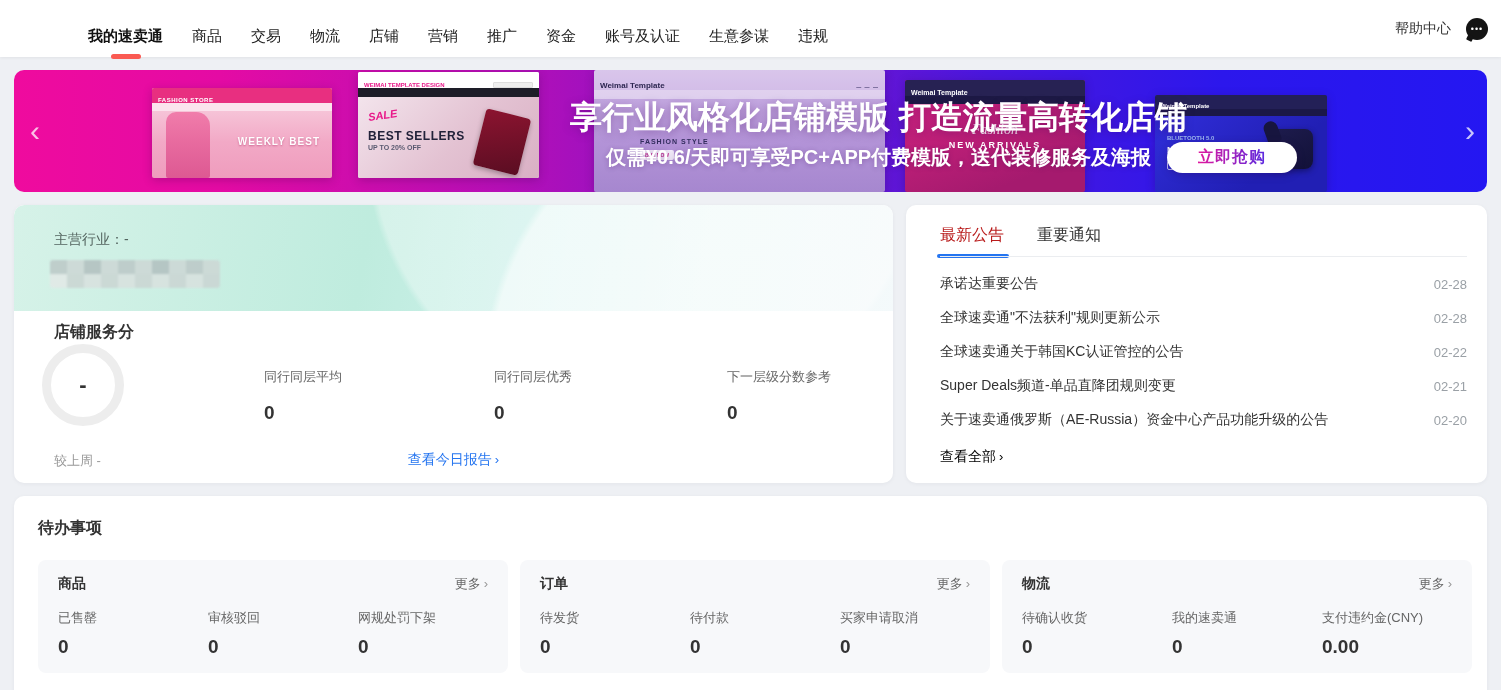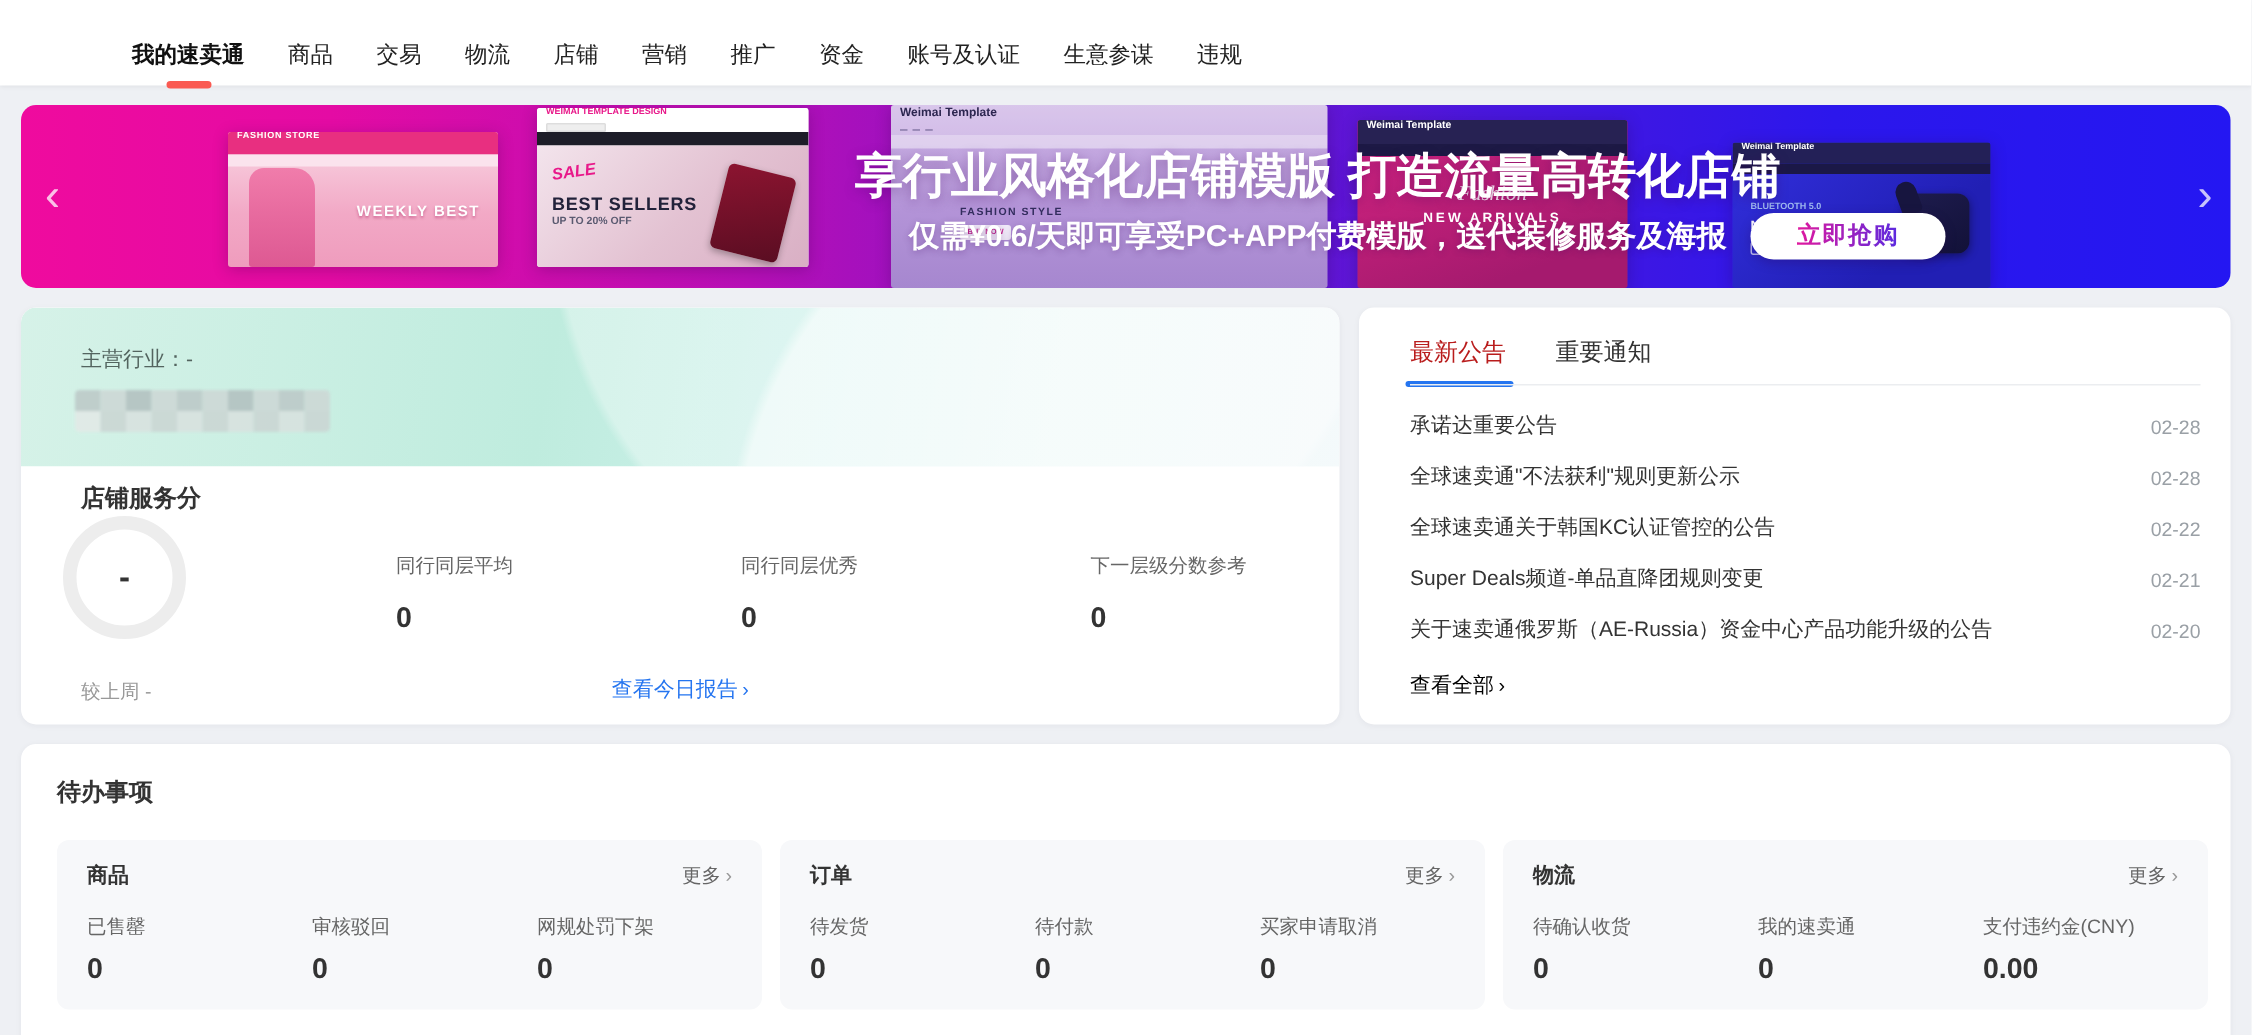--- a/index.html
+++ b/index.html
@@ -21,21 +21,21 @@
               display:flex; align-items:center; justify-content:center; font-size:9px; letter-spacing:1px;
               position:relative; cursor:pointer; }
   .msg-icon::after { content:""; position:absolute; left:1px; bottom:-1px; width:6px; height:6px;
                      background:#141414; border-radius:1px; transform:rotate(25deg); }
 
   
   .banner { position:absolute; left:14px; top:70px; width:1473px; height:122px; border-radius:10px; overflow:hidden;
             background:linear-gradient(90deg,#ef0b9e 0%,#e40ba4 14%,#b60fb6 33%,#8013cc 50%,#4a17dd 66%,#2c17ec 82%,#2417f2 100%);
             cursor:pointer; }
   .thumb { position:absolute; border-radius:2px; overflow:hidden; box-shadow:0 2px 10px rgba(40,0,60,.25); z-index:1; }
-  .thumb .tbar { display:flex; align-items:flex-start; justify-content:space-between; padding:0 6px;flex-direction:column; }
+  .thumb .tbar { display:flex; align-items:flex-end; justify-content:space-between; padding:0 6px; }
   .t1 { left:138; top:18px; left:138px; width:180px; height:90px; background:linear-gradient(180deg,#f9d7e4,#f2a9c6 60%,#ef9cbd); }
   .t1 .tbar { height:15px; background:#e82f80; color:#fff; font-size:6px; font-weight:700; letter-spacing:.5px; }
   .t1 .tnav { height:8px; background:#fbe3ed; }
   .t1 .headline { position:absolute; right:12px; top:48px; color:#fff; font-size:10px; font-weight:700; letter-spacing:1px;
                   text-shadow:0 1px 2px rgba(150,0,70,.4); }
   .t1 .model { position:absolute; left:14px; top:24px; width:44px; height:66px; border-radius:10px 14px 2px 2px;
                background:linear-gradient(180deg,#ef6ba0,#d94888); opacity:.8; }
   .t2 { left:344px; top:2px; width:181px; height:106px; background:#fff; }
   .t2 .tbar { height:16px; background:#fff; color:#e8198a; font-size:6px; font-weight:700; }
   .t2 .search { width:40px; height:6px; background:#eee; border:1px solid #ddd; border-radius:1px; }
@@ -164,20 +164,24 @@
       <div class="nav-item">交易</div>
       <div class="nav-item">物流</div>
       <div class="nav-item">店铺</div>
       <div class="nav-item">营销</div>
       <div class="nav-item">推广</div>
       <div class="nav-item">资金</div>
       <div class="nav-item">账号及认证</div>
       <div class="nav-item">生意参谋</div>
       <div class="nav-item">违规</div>
     </nav>
+    <div class="topbar-right">
+      <span class="help">帮助中心</span>
+      <span class="msg-icon">•••</span>
+    </div>
   </header>
 
   <div class="banner">
     <div class="thumb t1">
       <div class="tbar">
           <span>FASHION STORE</span>
         </div>
       <div class="tnav"></div>
       <div class="model"></div>
       <div class="headline">WEEKLY BEST</div>

